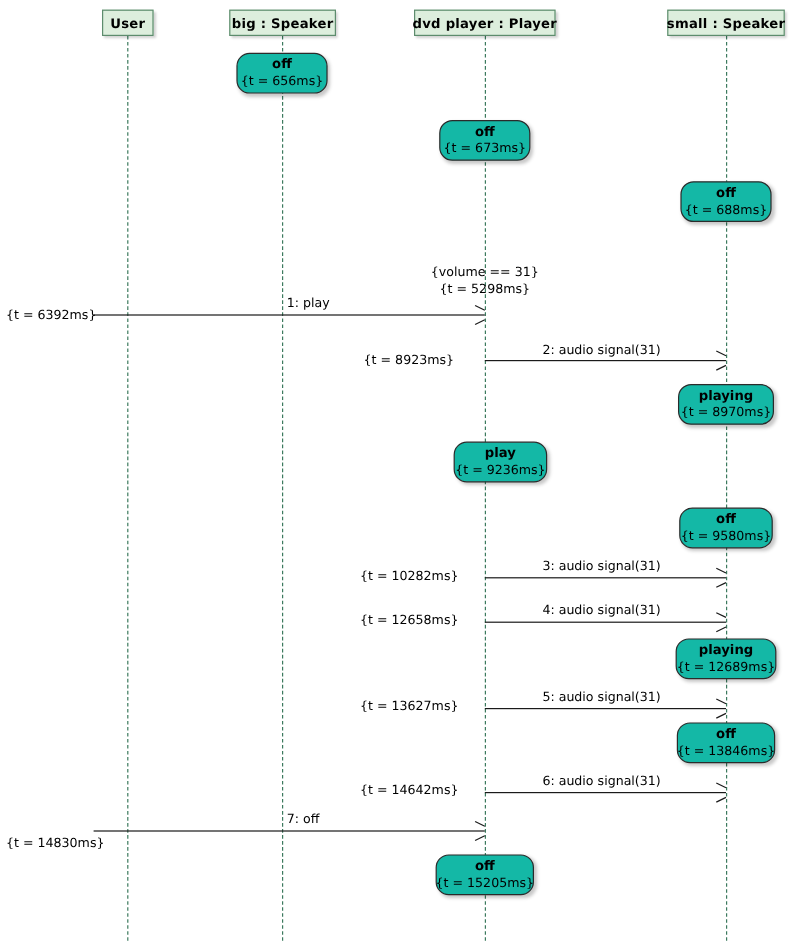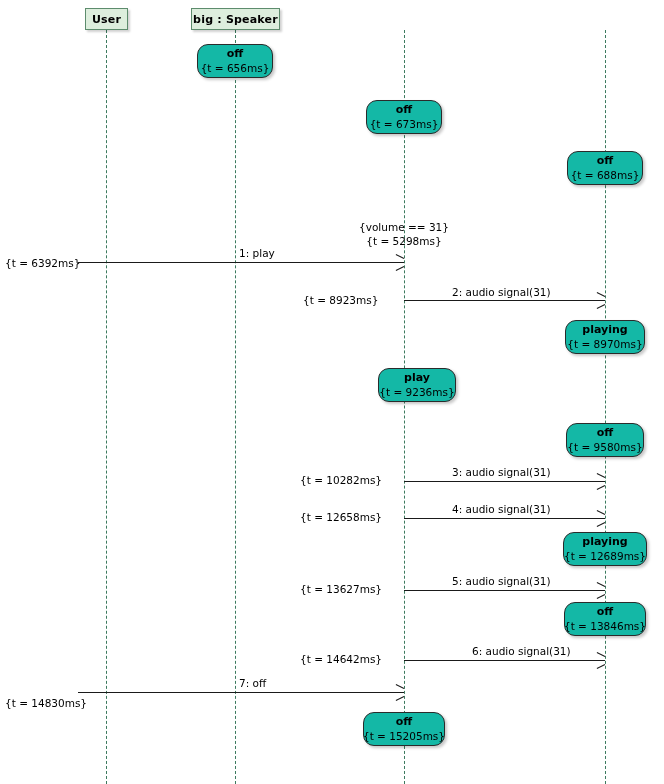--- a/index.html
+++ b/index.html
@@ -122,20 +122,22 @@
 </head>
 <body>
 
 <div id="diagram">
     <div class="lifeline" style="left: 106px;"></div>
     <div class="lifeline" style="left: 235px;"></div>
     <div class="lifeline" style="left: 404px;"></div>
     <div class="lifeline" style="left: 605px;"></div>
     <div class="participant" style="left: 85px; top: 8px; width: 43px;">User</div>
     <div class="participant" style="left: 191px; top: 8px; width: 89px;">big : Speaker</div>
+    <div class="participant" style="left: 345px; top: 8px; width: 118px;">dvd player : Player</div>
+    <div class="participant" style="left: 556px; top: 8px; width: 98px;">small : Speaker</div>
     <div class="state-box" style="left: 197px; top: 44px; width: 76px;">
       <div class="state-name">off</div>
       <div class="state-time">{t = 656ms}</div>
     </div>
     <div class="state-box" style="left: 366px; top: 100px; width: 76px;">
       <div class="state-name">off</div>
       <div class="state-time">{t = 673ms}</div>
     </div>
     <div class="state-box" style="left: 567px; top: 151px; width: 76px;">
       <div class="state-name">off</div>
@@ -184,19 +186,19 @@
     <div class="msg-line" style="left: 404px; top: 518px; width: 201px;"></div>
     <div class="msg-head" style="left: 605px; top: 518px;"></div>
     <div class="msg-label" style="left: 452px; top: 503px;">4: audio signal(31)</div>
     <div class="time-label" style="left: 300px; top: 511px;">{t = 12658ms}</div>
     <div class="msg-line" style="left: 404px; top: 590px; width: 201px;"></div>
     <div class="msg-head" style="left: 605px; top: 590px;"></div>
     <div class="msg-label" style="left: 452px; top: 575px;">5: audio signal(31)</div>
     <div class="time-label" style="left: 300px; top: 583px;">{t = 13627ms}</div>
     <div class="msg-line" style="left: 404px; top: 660px; width: 201px;"></div>
     <div class="msg-head" style="left: 605px; top: 660px;"></div>
-    <div class="msg-label" style="left: 472px; top: 645px;">6: audio signal(31)</div>
+    <div class="msg-label" style="left: 452px; top: 645px;">6: audio signal(31)</div>
     <div class="time-label" style="left: 300px; top: 653px;">{t = 14642ms}</div>
     <div class="msg-line" style="left: 78px; top: 692px; width: 326px;"></div>
     <div class="msg-head" style="left: 404px; top: 692px;"></div>
     <div class="msg-label" style="left: 239px; top: 677px;">7: off</div>
     <div class="time-label" style="left: 5px; top: 697px;">{t = 14830ms}</div>
   </div>
 
 </body></html>

